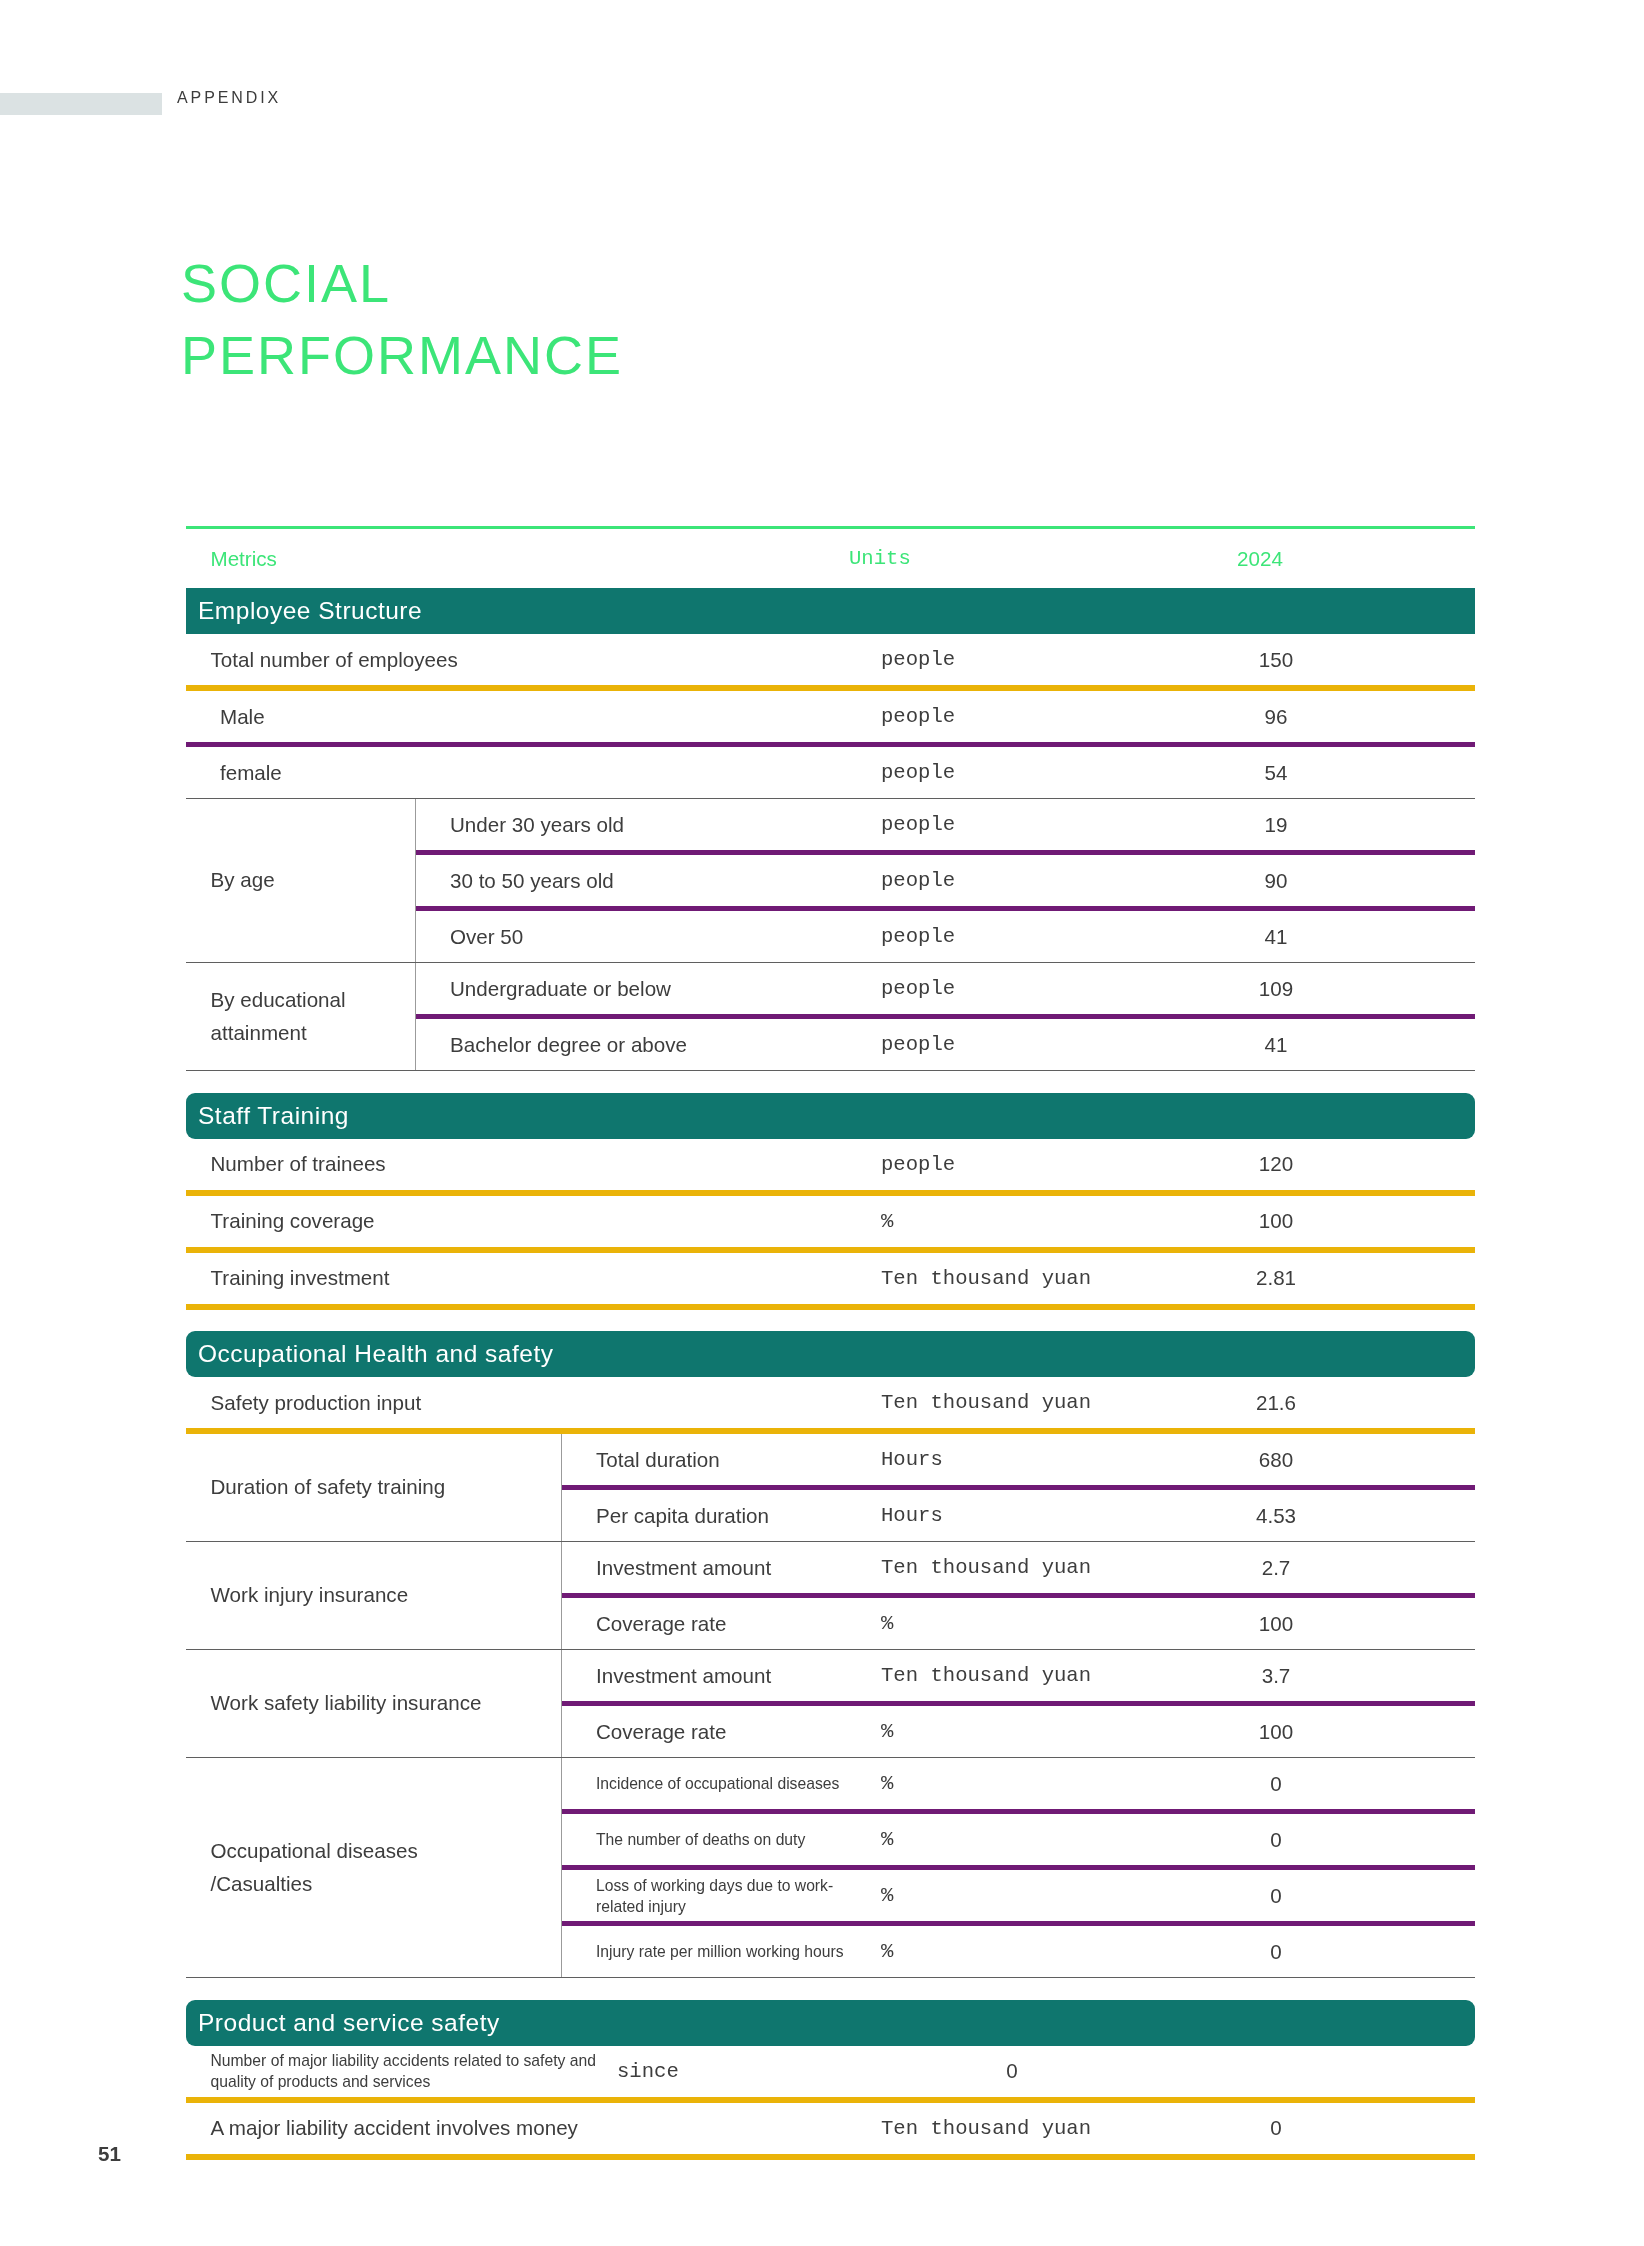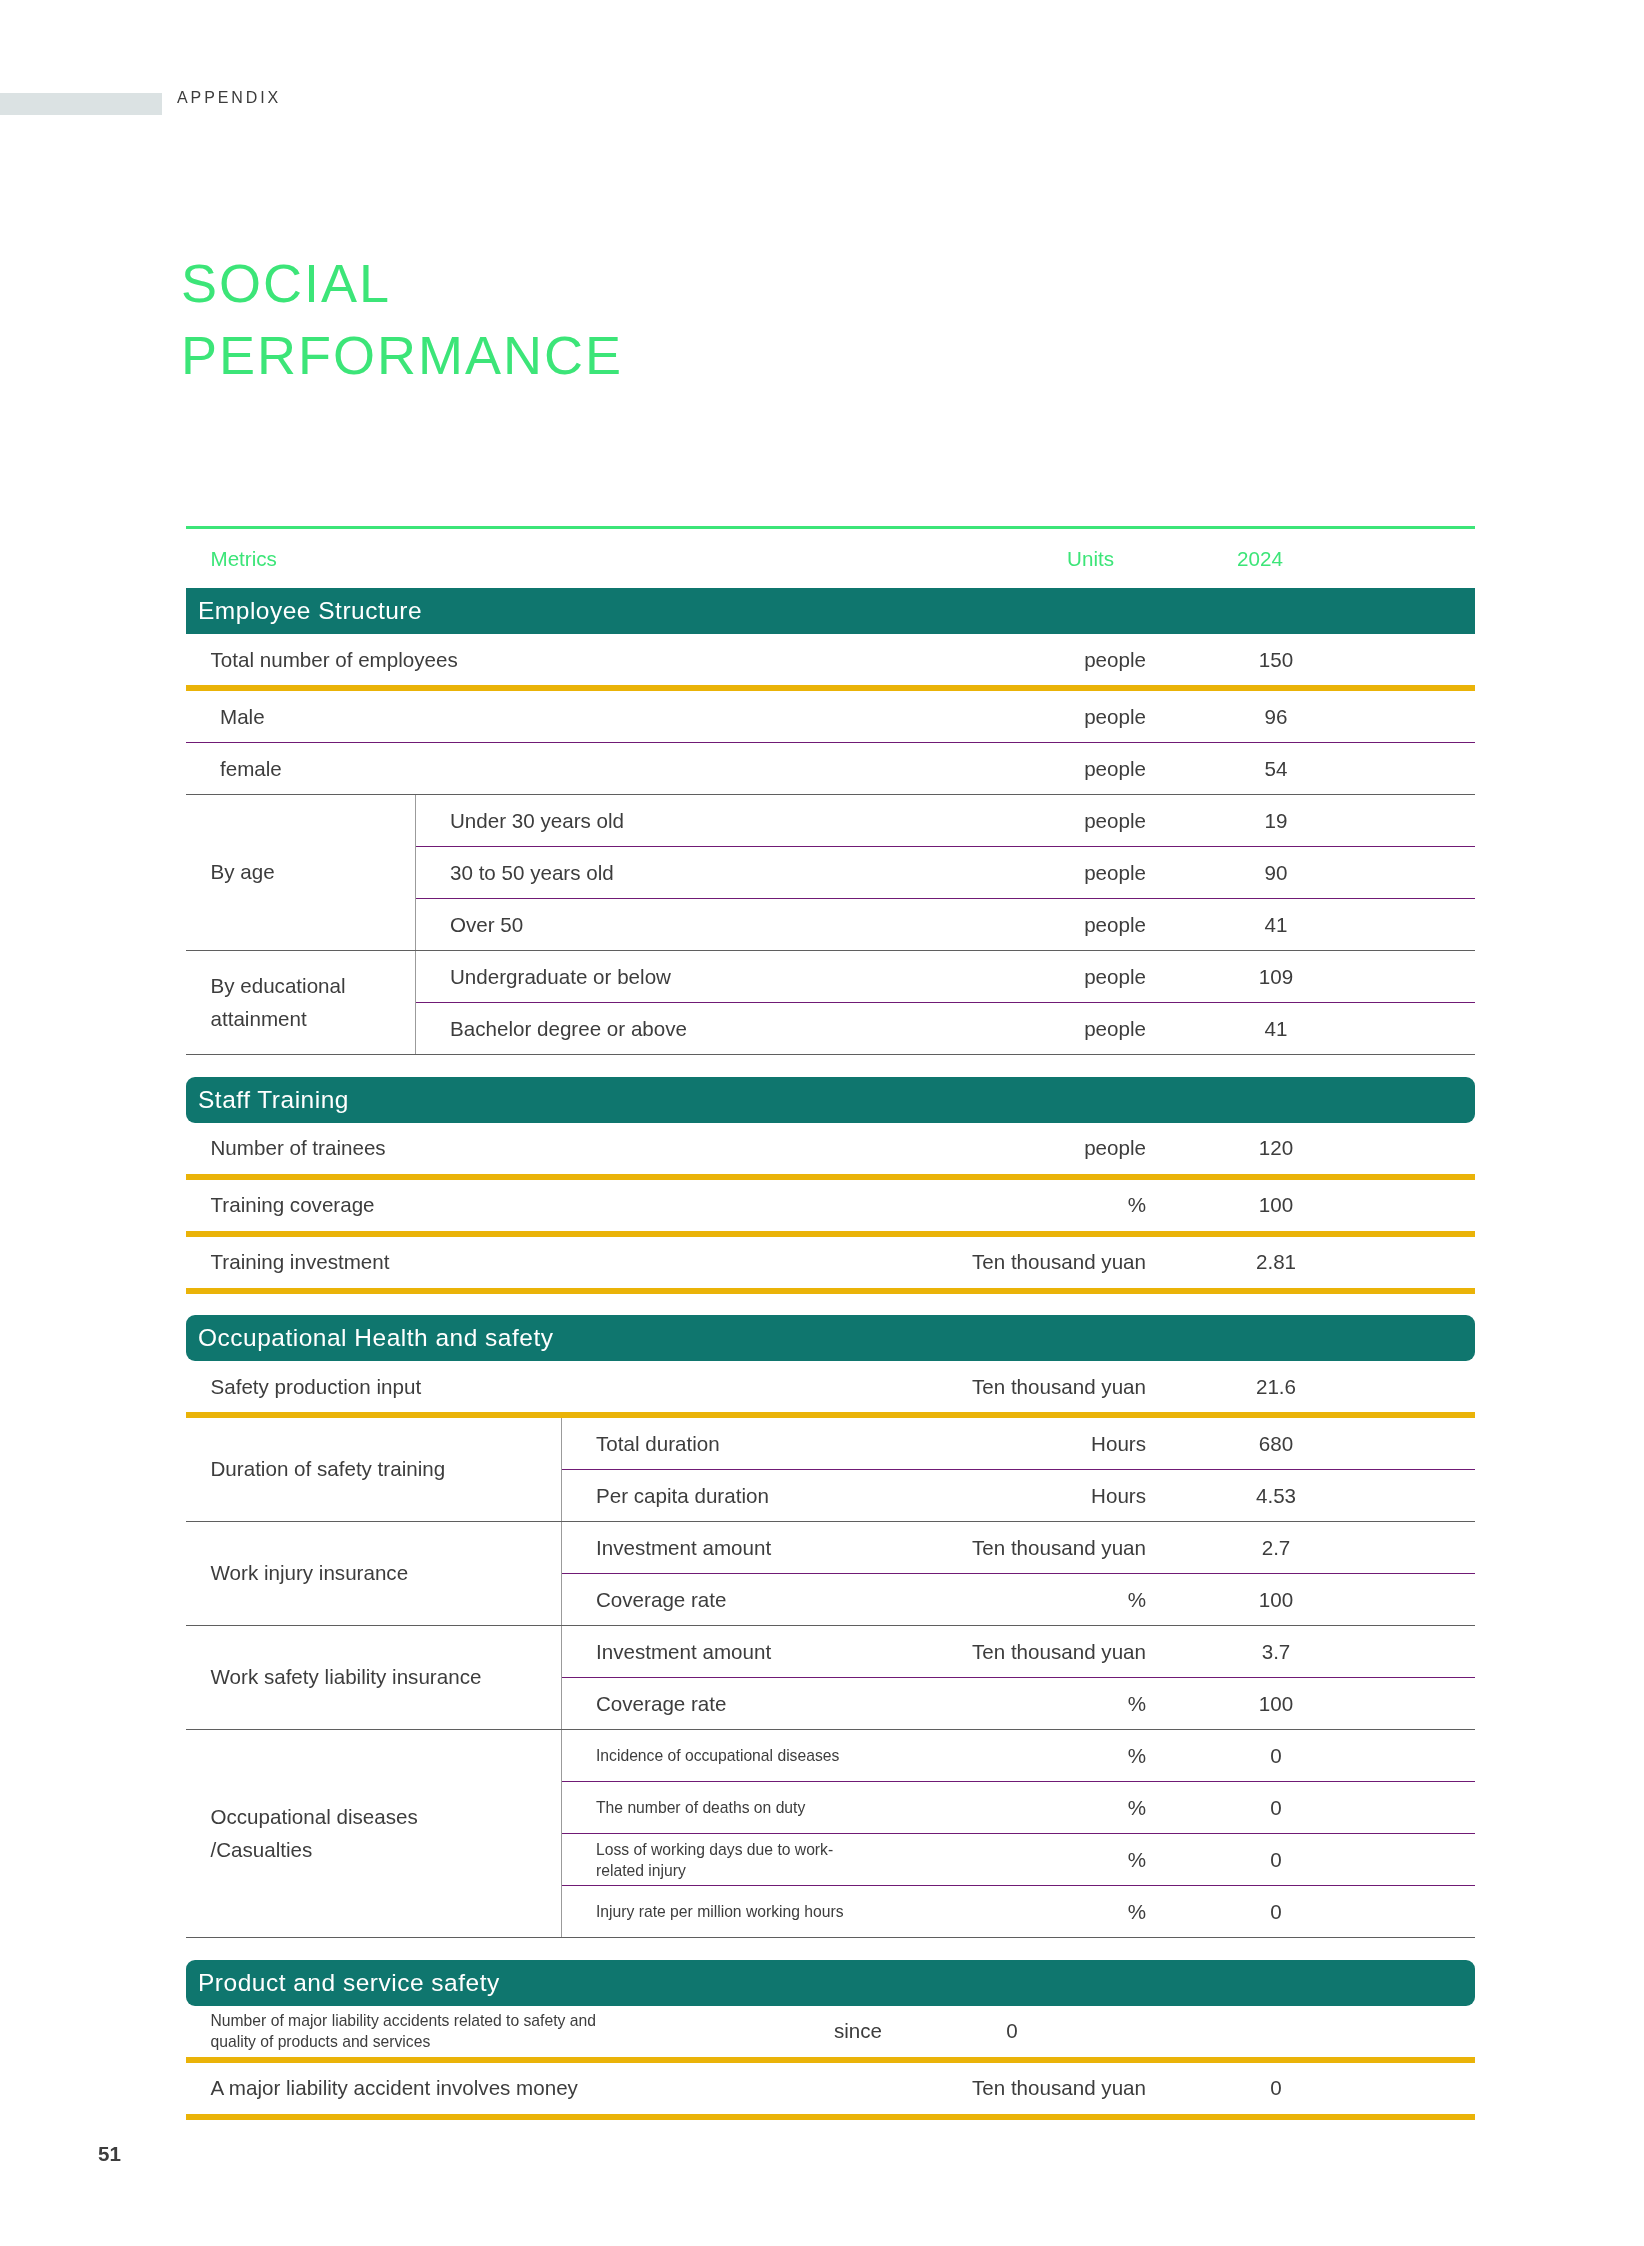--- a/index.html
+++ b/index.html
@@ -23,21 +23,21 @@
     font-size:54px;line-height:72px;letter-spacing:2px;
     color:#3ce578;font-weight:500;
   }
   
   .metrics-table{position:absolute;left:186px;top:526px;width:1289px;font-size:20.6px;}
   .thead{
     border-top:3.9px solid #3ce578;
     height:59px;display:flex;align-items:center;color:#3ce578;gap:16px;
   }
   .cell-metric{flex:1 1 auto;padding-left:24.5px;box-sizing:border-box;}
-  .cell-unit{width:265px;flex:0 0 265px;text-align:right;}
+  .cell-unit{width:265px;flex:0 0 265px;text-align:left;font-family:Liberation Mono, monospace;}
   .cell-value{width:260px;flex:0 0 260px;text-align:center;}
   .cell-pad{width:69px;flex:0 0 69px;}
   .green-bar{
     height:46px;background:#0f766e;color:#ffffff;
     display:flex;align-items:center;padding-left:12px;box-sizing:border-box;
     font-size:24.5px;letter-spacing:0.5px;
   }
   .bar-gap{margin-top:21.6px;border-radius:9px;}
   .t-row{
     height:51px;display:flex;align-items:center;
@@ -47,21 +47,21 @@
   .g-label{
     width:230px;flex:0 0 230px;box-sizing:border-box;
     border-right:1px solid #9b9b9b;
     display:flex;flex-direction:column;justify-content:center;
     padding-left:24.5px;line-height:1.6;
   }
   .t-group.wide .g-label{width:376px;flex:0 0 376px;}
   .g-rows{flex:1 1 auto;display:flex;flex-direction:column;}
   .g-subrow{
     height:51px;display:flex;align-items:center;
-    border-bottom:1px solid #701a75;
+    border-bottom:5px solid #701a75;
   }
   .g-subrow:last-child{border-bottom:none;}
   .g-subrow .cell-metric{padding-left:34px;}
   .small-txt{font-size:15.7px;line-height:1.35;}
   .metric-narrow{max-width:431px;}
   .page-number{
     position:absolute;left:98px;top:2142px;
     font-size:20.6px;font-weight:700;color:#3d3d3d;
   }
 </style>

